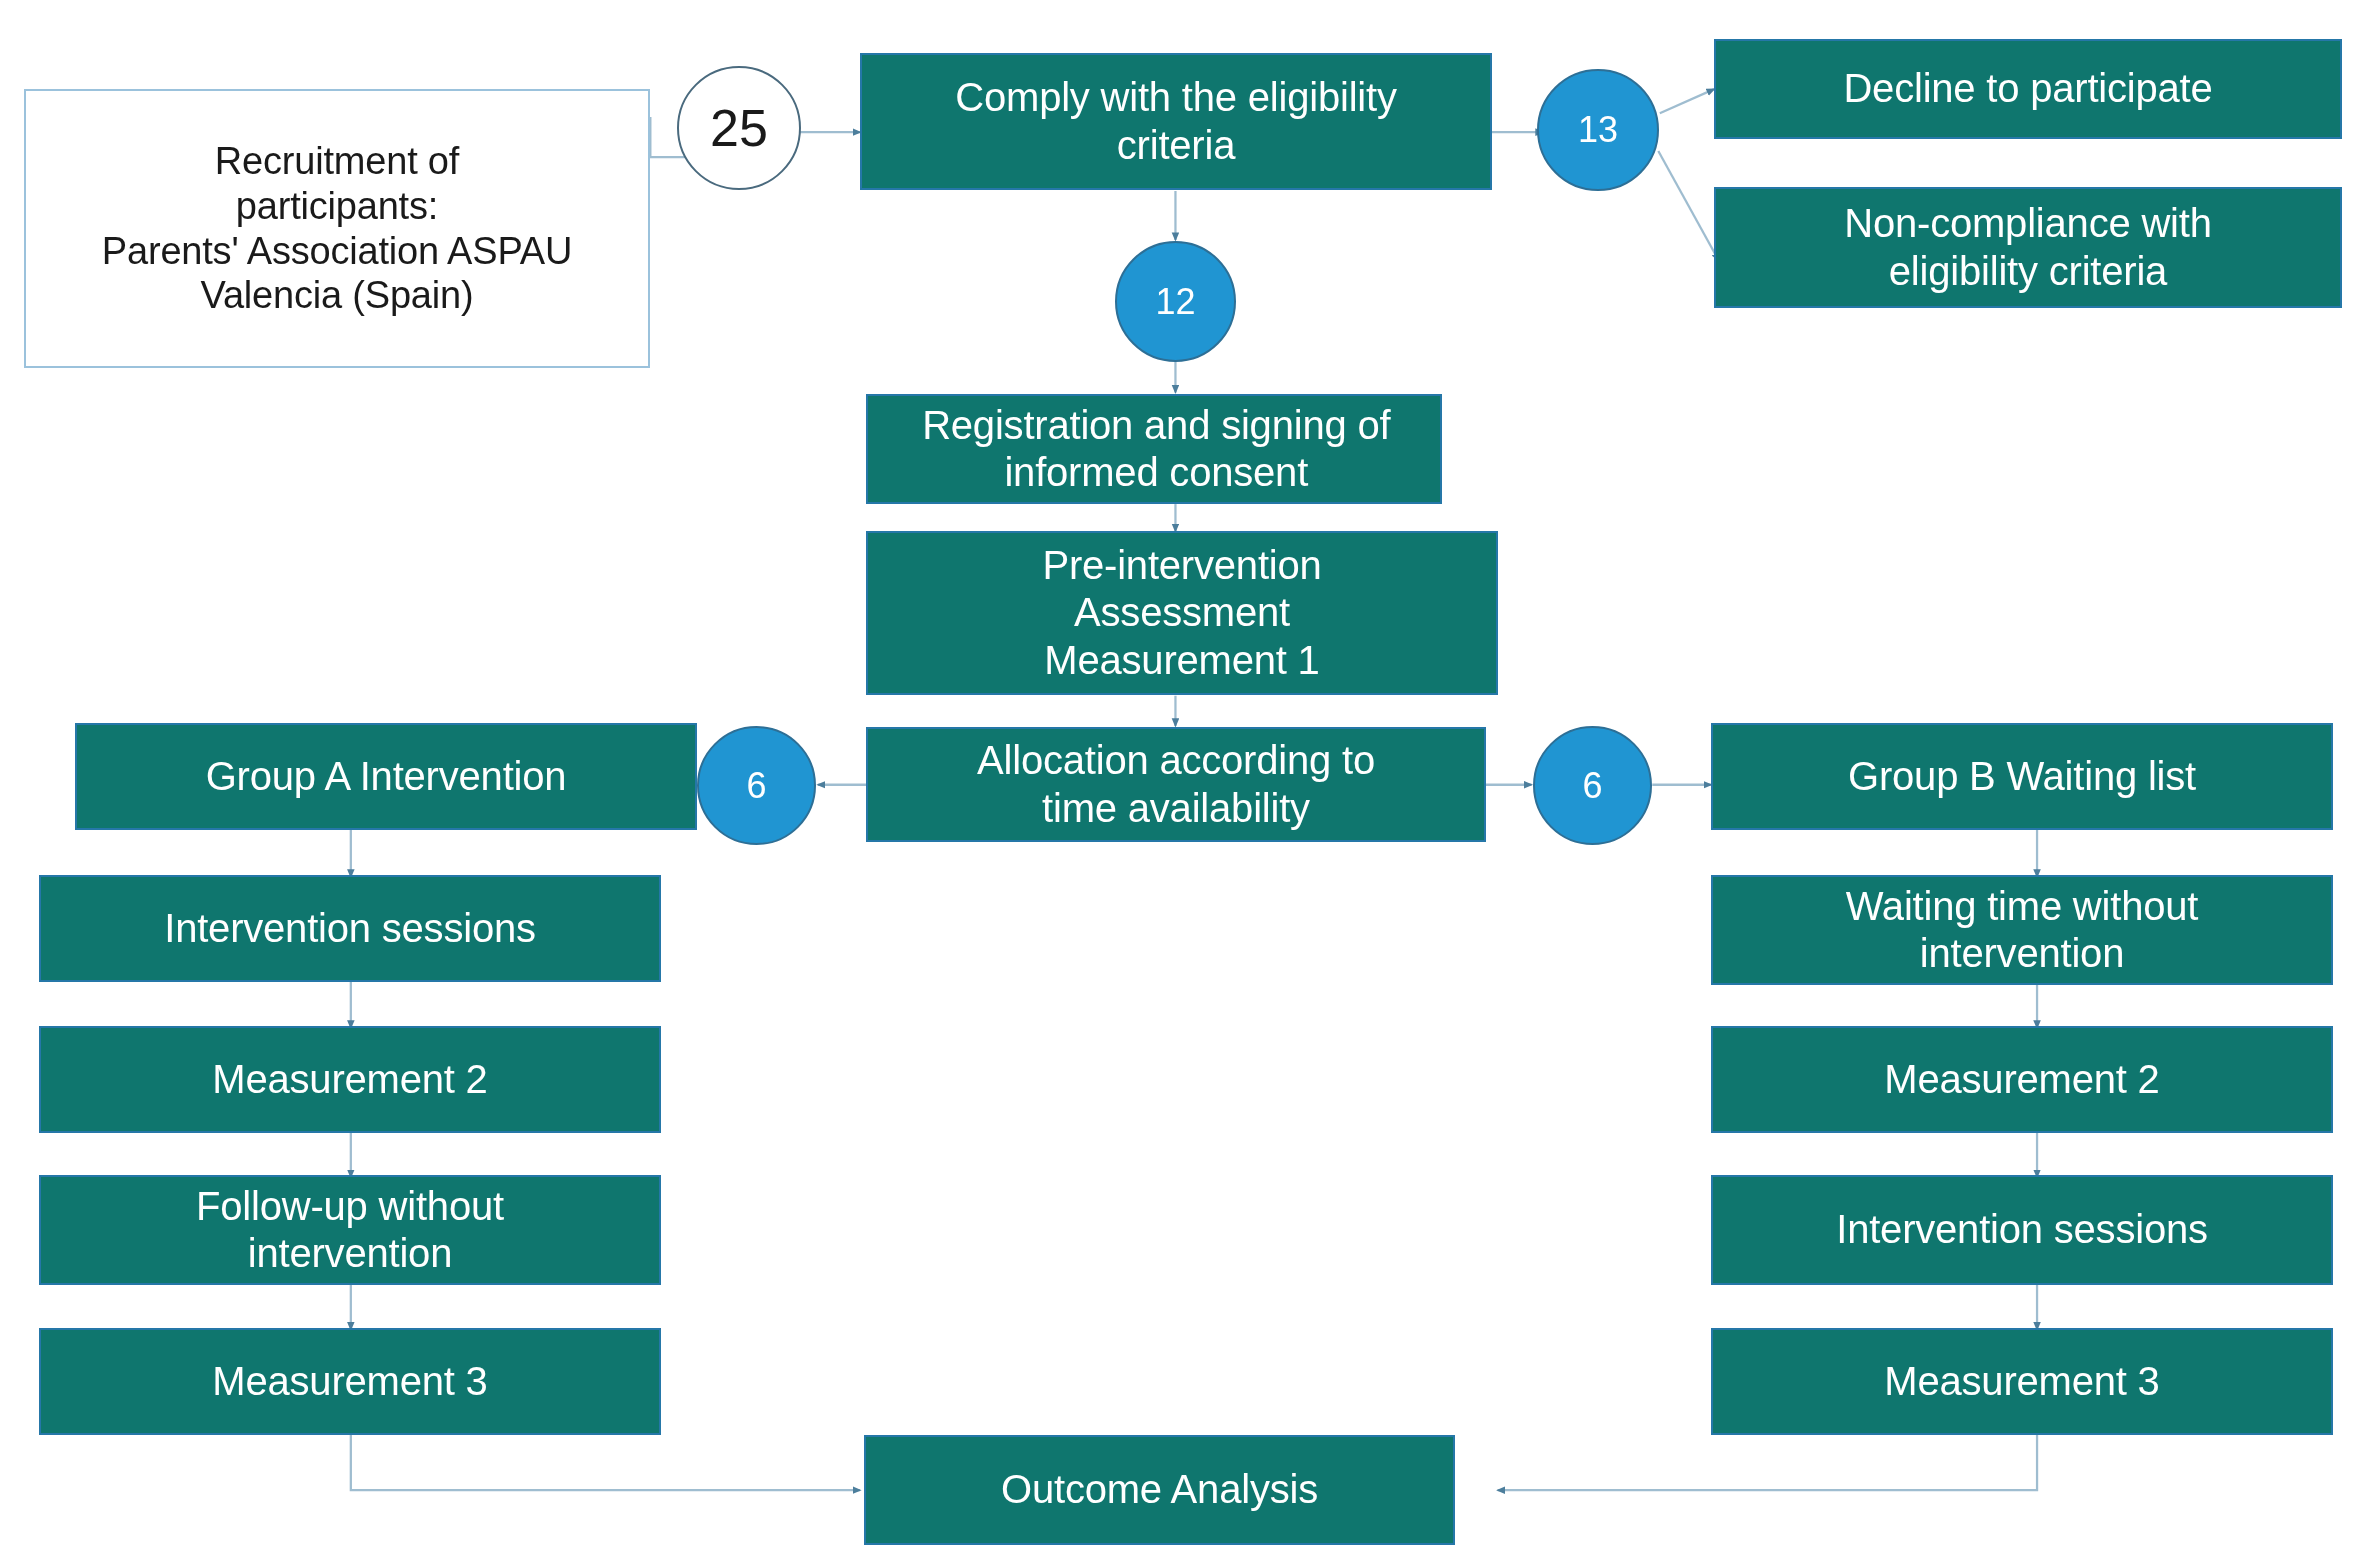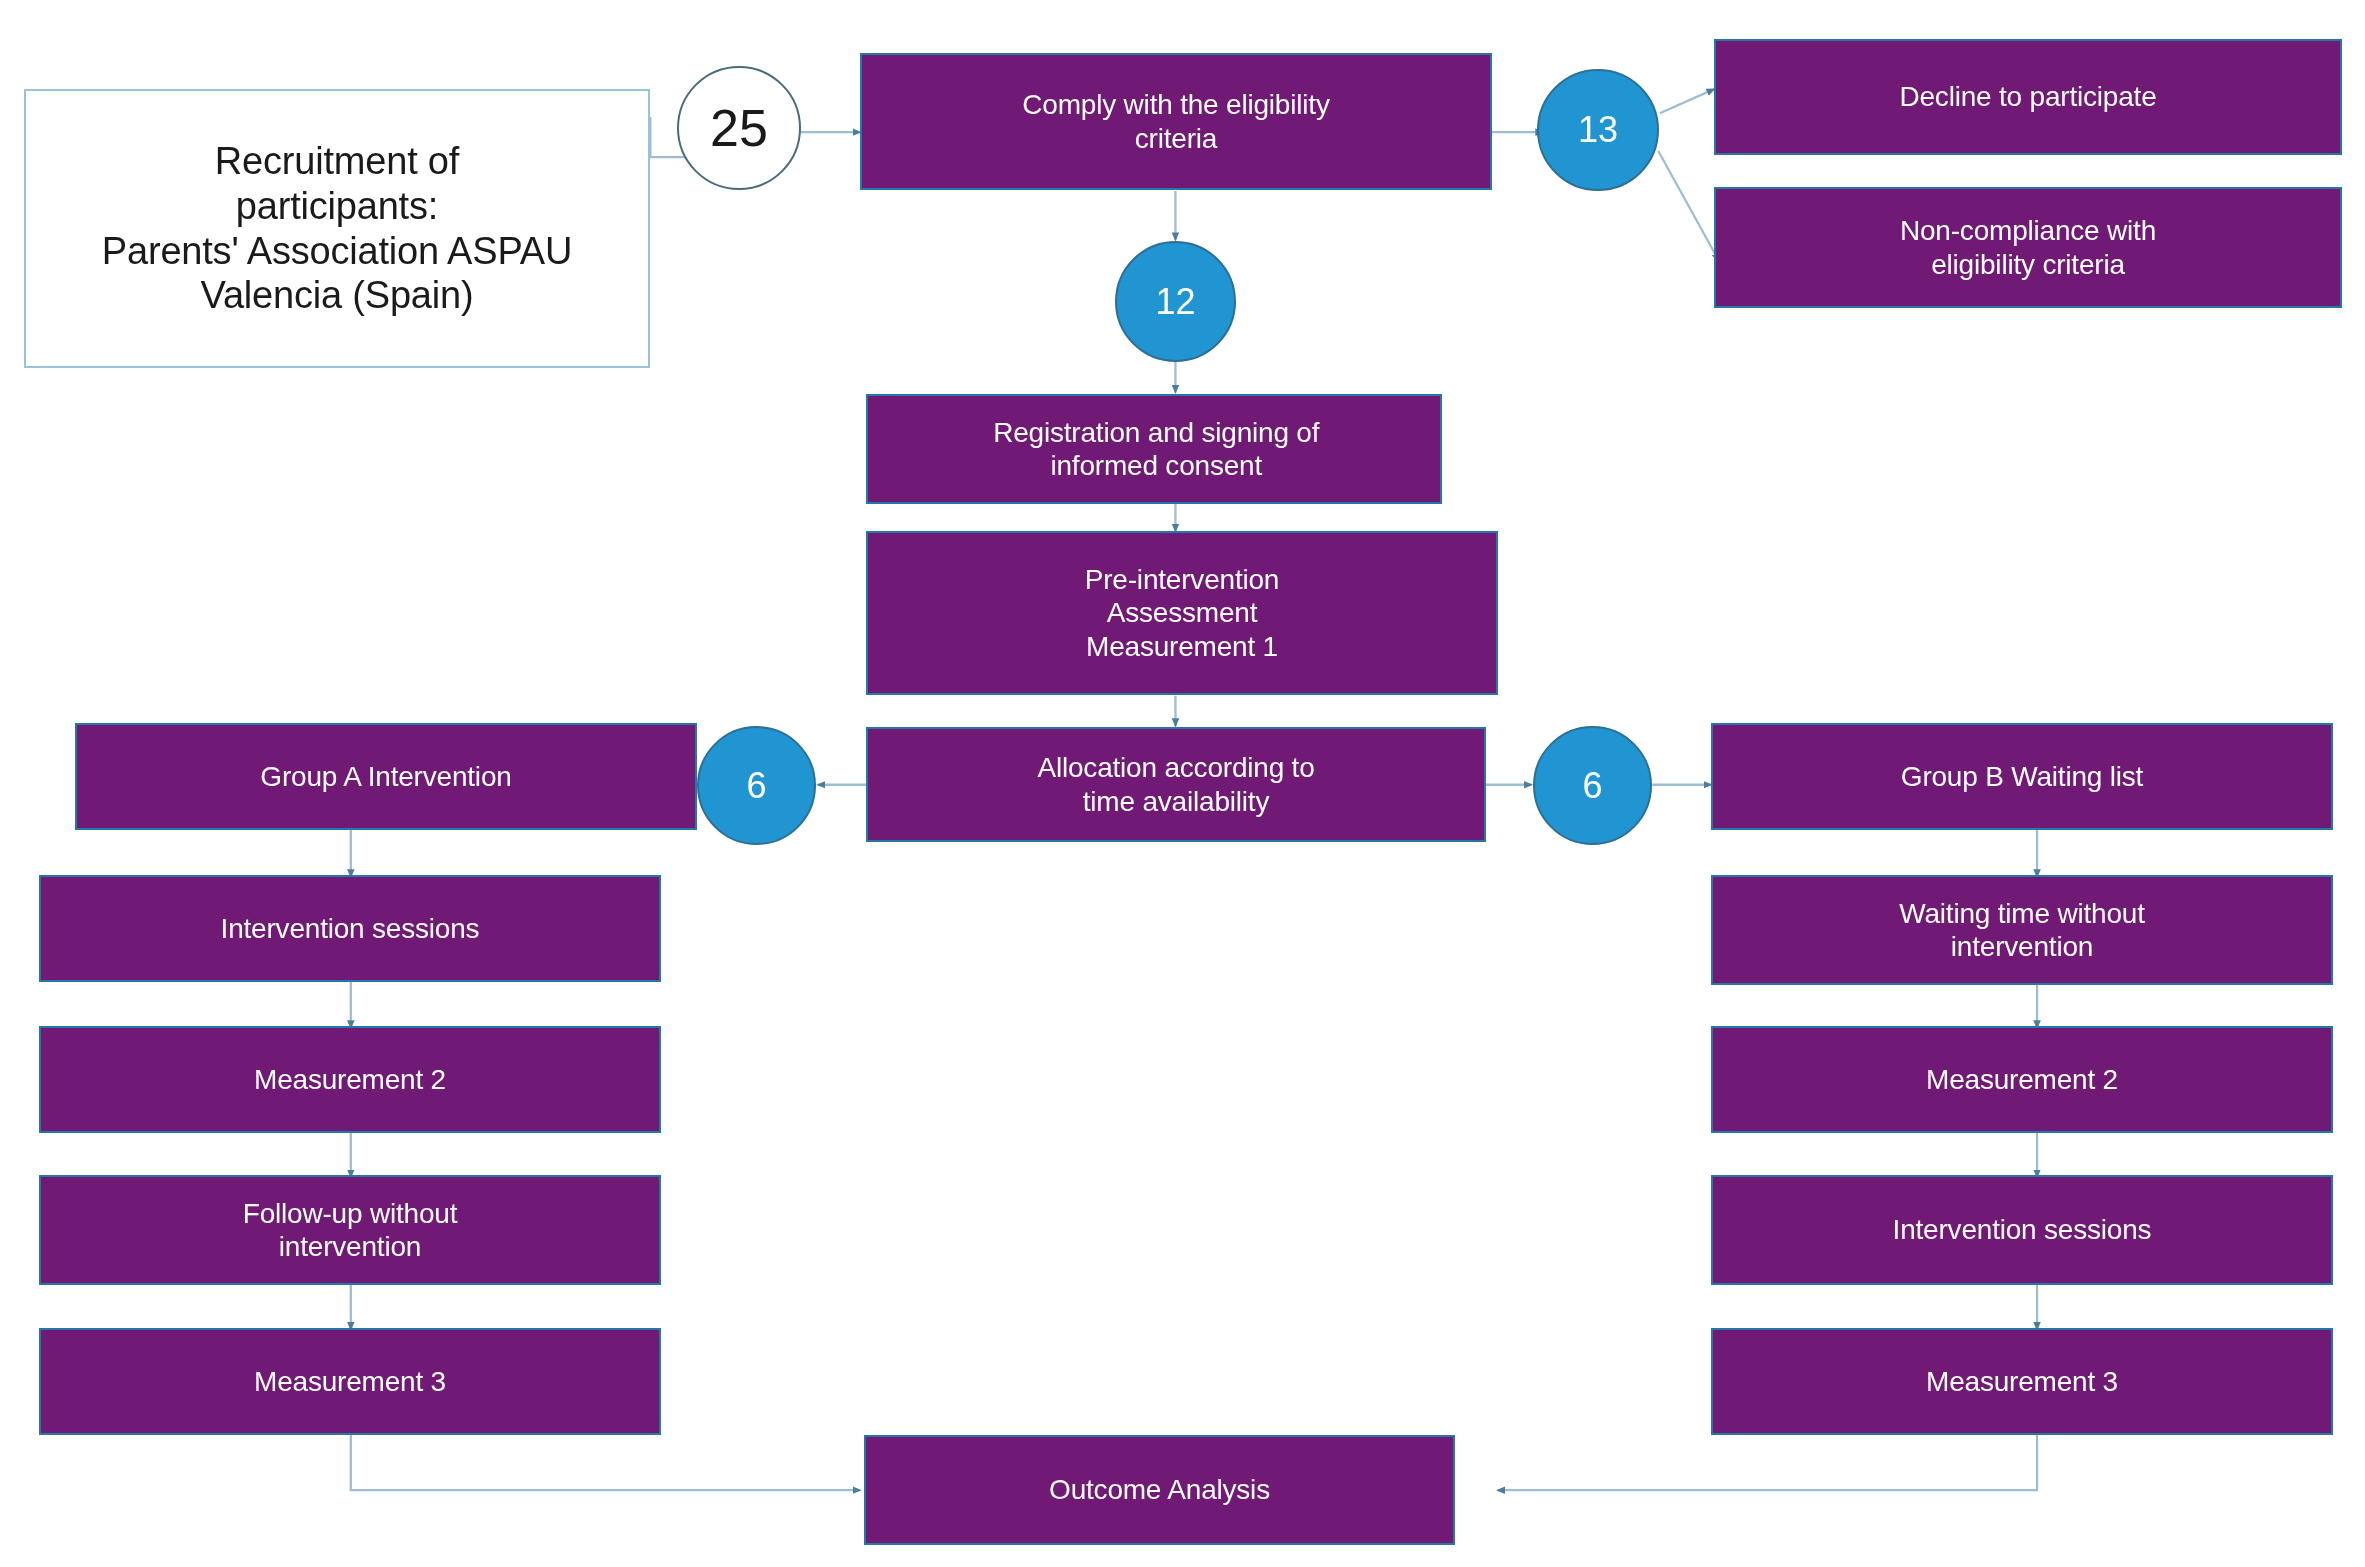--- a/index.html
+++ b/index.html
@@ -22,24 +22,24 @@
   }
   .node {
     position: absolute;
     z-index: 2;
     display: flex;
     align-items: center;
     justify-content: center;
     text-align: center;
     line-height: 1.18;
     color: #ffffff;
-    background: #701a75;
+    background: #0f766e;
     border: 2.3px solid #2577A8;
     padding: 3px 7.5px;
-    font-size: 28px;
+    font-size: 40px;
     font-weight: 400;
     white-space: pre-line;
     letter-spacing: -0.2px;
   }
   .node.plain {
     background: #ffffff;
     border: 2.3px solid #9BC2DC;
     color: #1a1a1a;
   }
   .circle {
@@ -125,21 +125,21 @@
 Parents' Association ASPAU
 Valencia (Spain)</div>
 
   <div class="circle hollow" style="left:677px; top:66px; width:124px; height:124px;">25</div>
 
   <div class="node" style="left:860px; top:53px; width:632px; height:137px;">Comply with the eligibility
 criteria</div>
 
   <div class="circle" style="left:1537px; top:69px; width:122px; height:122px;">13</div>
 
-  <div class="node" style="left:1714px; top:39px; width:628px; height:116px;">Decline to participate</div>
+  <div class="node" style="left:1714px; top:39px; width:628px; height:100px;">Decline to participate</div>
 
   <div class="node" style="left:1714px; top:187px; width:628px; height:121px;">Non-compliance with
 eligibility criteria</div>
 
   <div class="circle" style="left:1115px; top:241px; width:121px; height:121px;">12</div>
 
   <div class="node" style="left:866px; top:394px; width:576px; height:110px;padding-left:12px;">Registration and signing of
 informed consent</div>
 
   <div class="node" style="left:866px; top:531px; width:632px; height:164px;">Pre-intervention

